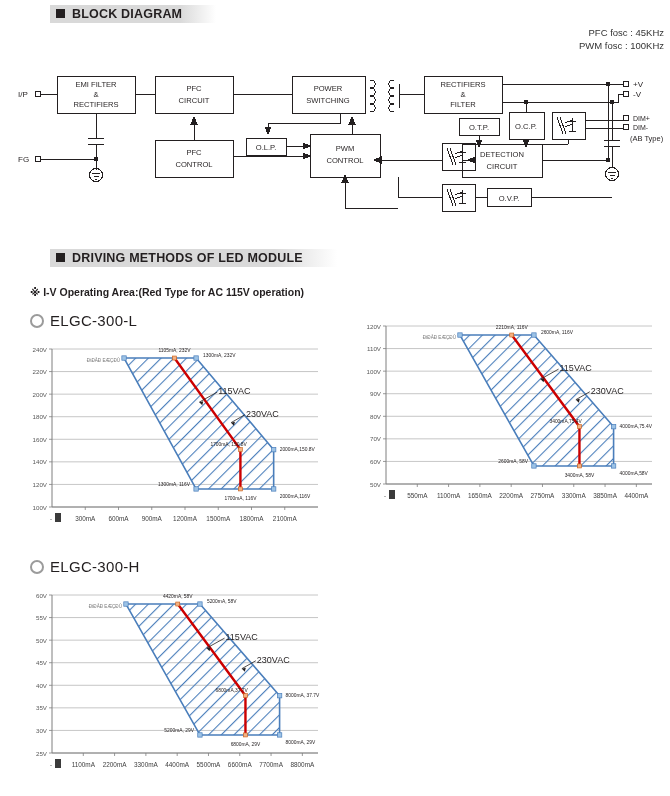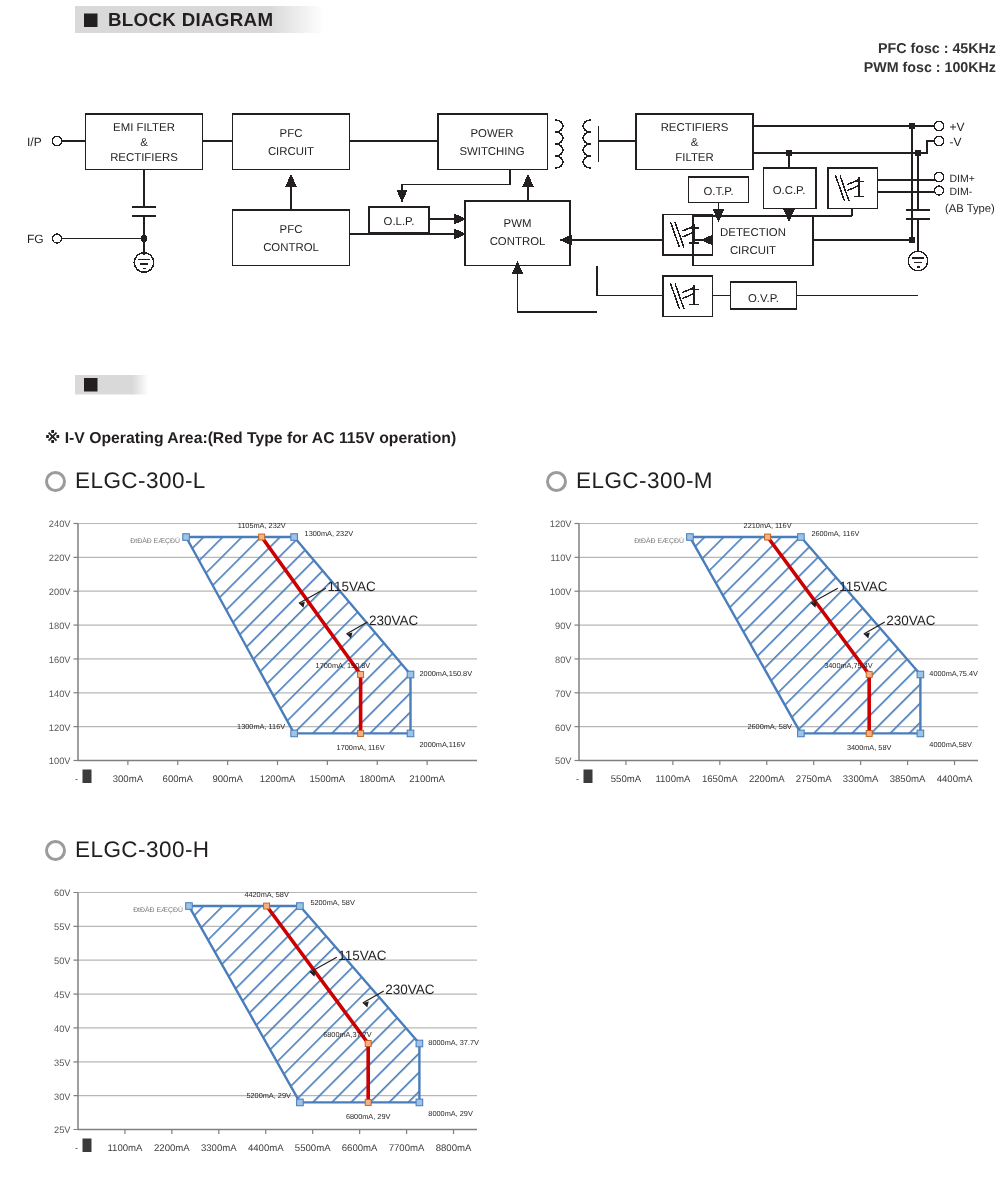--- a/index.html
+++ b/index.html
@@ -14,21 +14,21 @@
     display:inline-flex;align-items:center;gap:7px;
     background:linear-gradient(to right,#d9d9d9 0%,#d9d9d9 78%,#ffffff 100%);
     padding:2px 34px 2px 6px;margin:0;
   }
   .sec-head .sq{width:9px;height:9px;background:#231f20;display:inline-block;}
   .sec-head .txt{font-size:12.5px;font-weight:bold;letter-spacing:.2px;}
   .sec-wrap{position:absolute;left:6px;padding-left:44px;}
 
   
   .fosc{position:absolute;right:6px;top:26px;text-align:right;
-        font-size:9.5px;line-height:13px;color:#333;font-weight:bold;}
+        font-size:9.5px;line-height:13px;color:#333;}
 
   
   #bd{position:absolute;left:0;top:62px;width:670px;height:160px;}
   #bd text{font-family:"Liberation Sans",sans-serif;fill:#231f20;}
 
   
   .ivnote{position:absolute;left:30px;top:286px;font-size:10.5px;font-weight:bold;color:#231f20;}
 
   
   .chart-block{position:absolute;}
@@ -194,20 +194,21 @@
     <text x="633" y="35">-V</text>
     <text x="633" y="59" font-size="7">DIM+</text>
     <text x="633" y="68" font-size="7">DIM-</text>
     <text x="630" y="79" font-size="7.5">(AB Type)</text>
   </g>
 </svg>
 
 <div class="sec-wrap" style="top:248px;">
   <div class="sec-head">
     <span class="sq"></span>
+    <span class="txt">DRIVING METHODS OF LED MODULE</span>
   </div>
 </div>
 
 <div class="ivnote">※ I-V  Operating Area:(Red Type for AC 115V operation)</div>
 
 <div class="chart-block" id="chart0" style="left:18px;top:312px;">
   <div class="chart-title">
     <span class="ring"></span>
     <span>ELGC-300-L</span>
   </div>
@@ -282,24 +283,20 @@
         <text x="172.08333333333331" y="150.94285714285715" text-anchor="end" font-size="4.9" fill="#231f20" font-family="&quot;Liberation Sans&quot;,sans-serif">1300mA, 116V</text>
         <text x="222.41666666666669" y="164.94285714285715" text-anchor="middle" font-size="4.9" fill="#231f20" font-family="&quot;Liberation Sans&quot;,sans-serif">1700mA, 116V</text>
         <text x="261.6666666666667" y="162.94285714285715" text-anchor="start" font-size="4.9" fill="#231f20" font-family="&quot;Liberation Sans&quot;,sans-serif">2000mA,116V</text>
         <rect x="37" y="178" width="6" height="9" fill="#3b3b3b"></rect>
         <text x="32" y="186" font-size="6" fill="#404040" font-family="&quot;Liberation Sans&quot;,sans-serif">-</text>
       </svg>
     </div>
 </div>
 
 <div class="chart-block" id="chart1" style="left:352px;top:312px;">
-  <div class="chart-title">
-    <span class="ring"></span>
-    <span>ELGC-300-M</span>
-  </div>
   <div class="plot">
       <svg width="312" height="206" viewBox="0 0 312 206">
         <defs>
           <pattern id="hatch1" width="9" height="9" patternUnits="userSpaceOnUse" patternTransform="rotate(45)">
             <line x1="0" y1="0" x2="0" y2="9" stroke="#4A7EBB" stroke-width="2.2"></line>
           </pattern>
         </defs>
         <line x1="34" y1="172" x2="300" y2="172" stroke="#b7b7b7" stroke-width="0.8"></line>
         <line x1="31" y1="172" x2="34" y2="172" stroke="#7f7f7f" stroke-width="0.8"></line>
         <text x="29" y="174.6" text-anchor="end" font-size="6.2" fill="#595959" font-family="&quot;Liberation Sans&quot;,sans-serif">50V</text>

